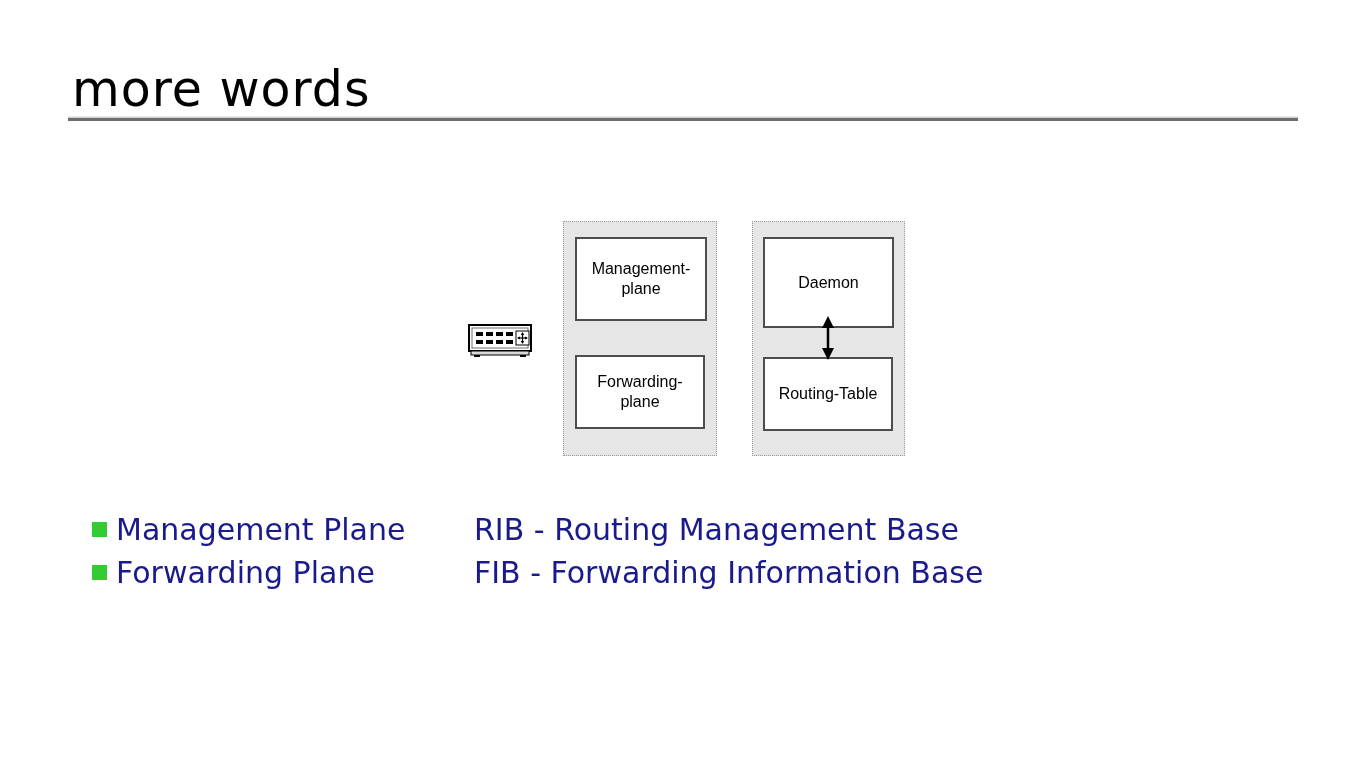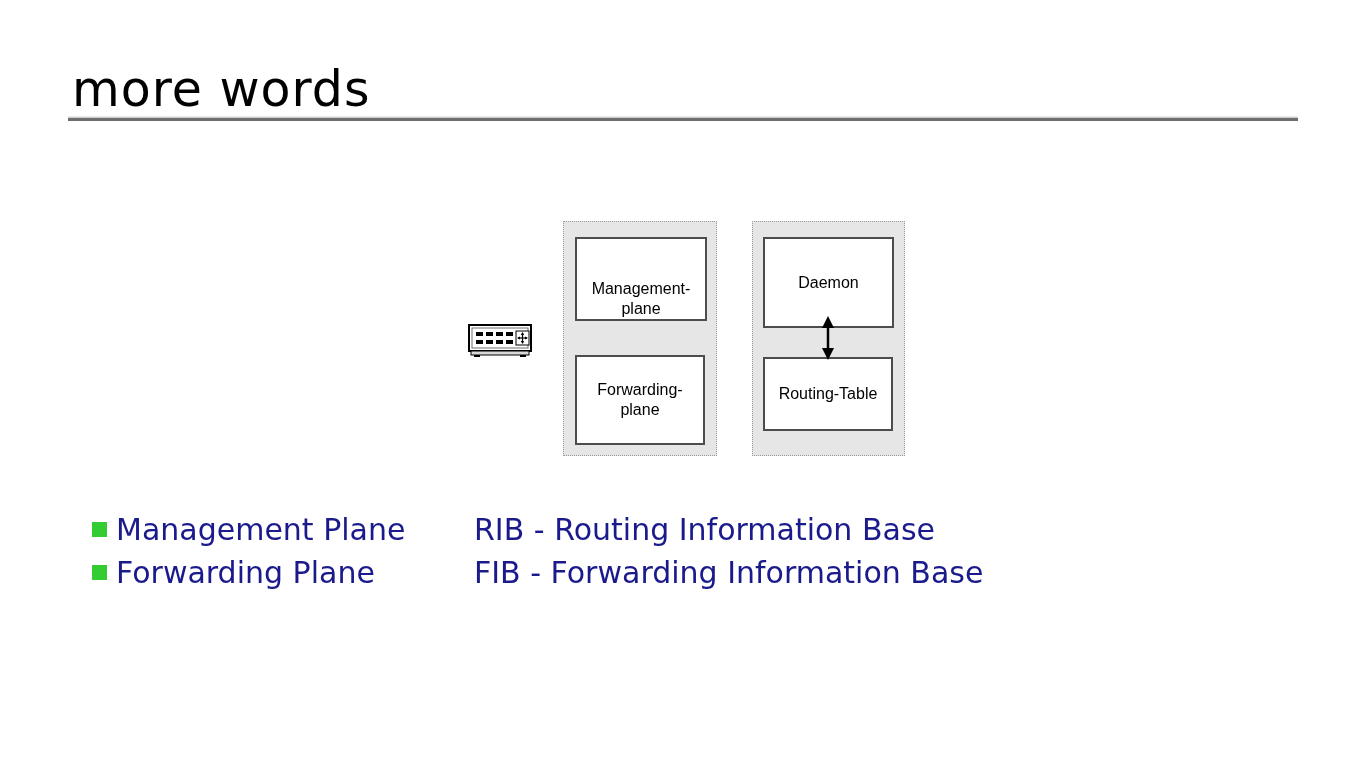--- a/index.html
+++ b/index.html
@@ -80,27 +80,26 @@
     font-family: "Liberation Sans", sans-serif;
     font-size: 16px;
     line-height: 20px;
     color: #000000;
   }
   #box-management-plane {
     left: 575px;
     top: 237px;
     width: 132px;
     height: 84px;
-    align-items: flex-end;
   }
   #box-forwarding-plane {
     left: 575px;
     top: 355px;
     width: 130px;
-    height: 90px;
+    height: 74px;
   }
   #box-daemon {
     left: 763px;
     top: 237px;
     width: 131px;
     height: 91px;
   }
   #box-routing-table {
     left: 763px;
     top: 357px;
@@ -252,20 +251,20 @@
       <span class="bullet-text">Management Plane</span>
     </div>
     <div class="bullet-row">
       <span class="bullet-marker"></span>
       <span class="bullet-text">Forwarding Plane</span>
     </div>
   </div>
 
   <div class="bullet-list" id="list-terms">
     <div class="term-row">
-      <span class="term-text">RIB - Routing Information Base</span>
+      <span class="term-text">RIB - Routing Management Base</span>
     </div>
     <div class="term-row">
       <span class="term-text">FIB - Forwarding Information Base</span>
     </div>
   </div>
 
 </div>
 
 </body></html>

